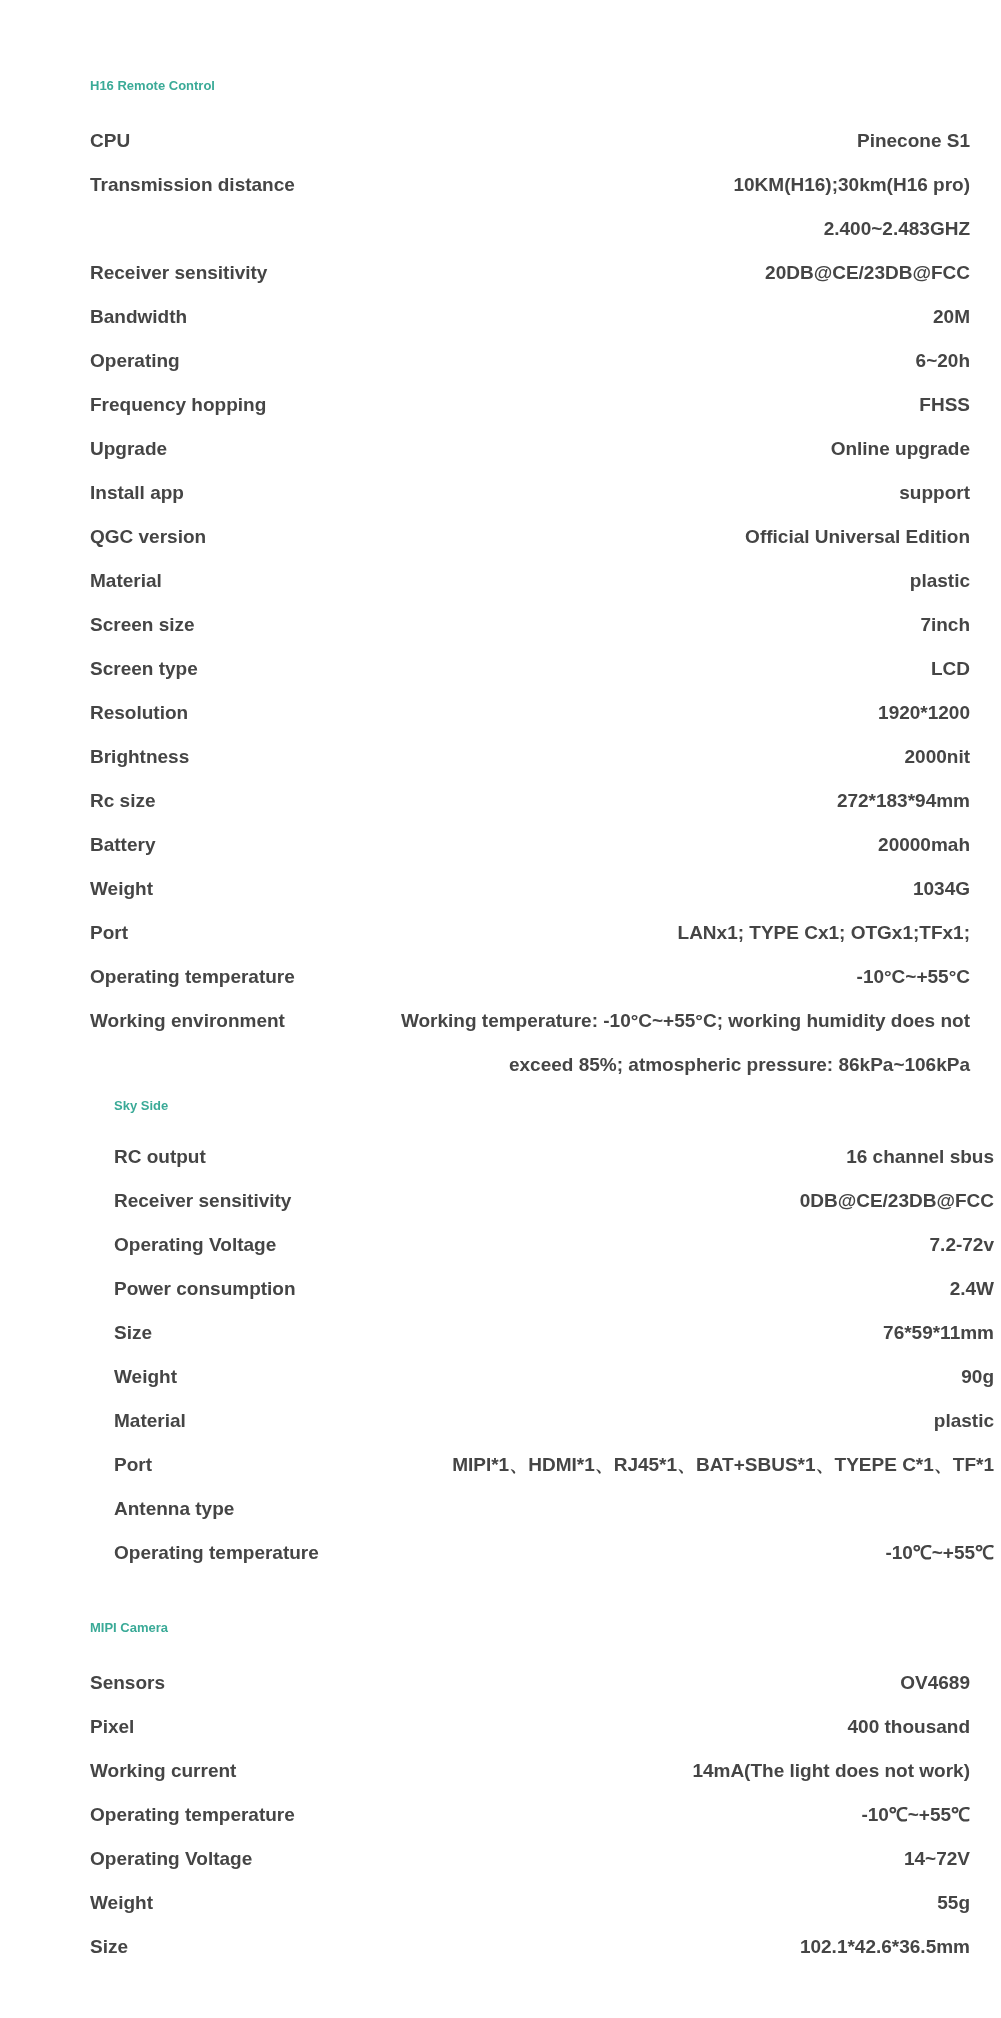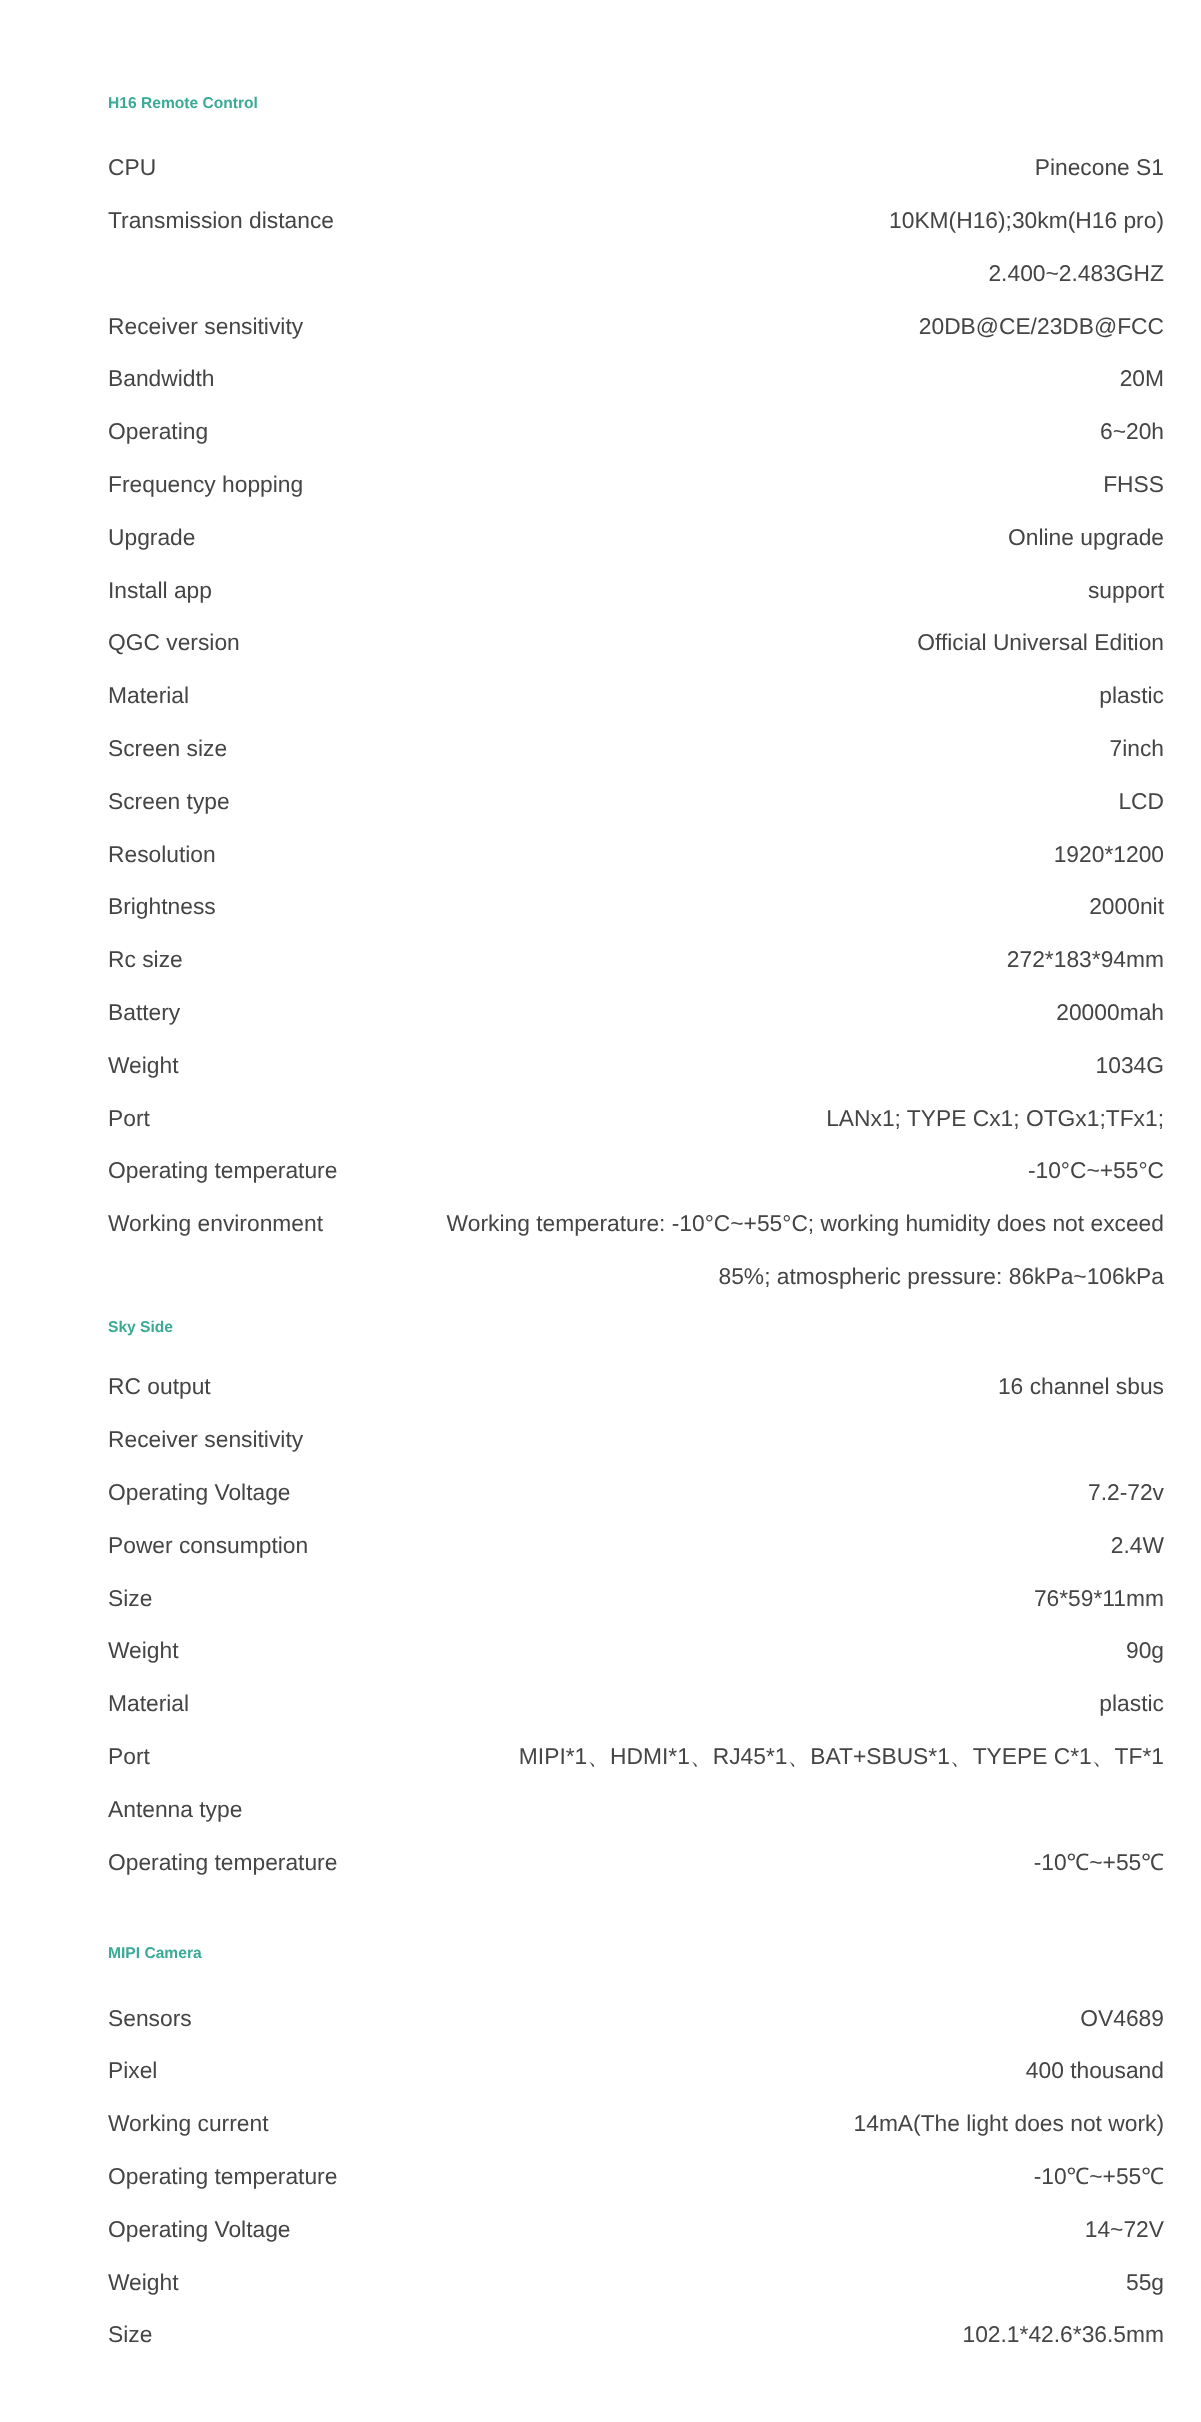--- a/index.html
+++ b/index.html
@@ -1,24 +1,24 @@
 <!DOCTYPE html>
 <html><head>
 <meta charset="utf-8">
 <style>
   html, body { margin: 0; padding: 0; background: #ffffff; }
   body { width: 1001px; height: 2018px; position: relative; font-family: "Liberation Sans", sans-serif; color: #444444; overflow: hidden; }
   .section { position: absolute; left: 90px; width: 880px; }
   .heading { color: #3aaa97; font-weight: bold; font-size: 13px; height: 30px; line-height: 30px; margin: 0; }
   .rows { margin-top: 18px; }
-  .row { display: flex; min-height: 44px; line-height: 44px; font-size: 19px; }
+  .row { display: flex; min-height: 44px; line-height: 44px; font-size: 19px; font-weight: bold; }
   .row .label { width: 269px; flex: none; color: #454545; }
   .row .value { flex: 1; color: #454545; white-space: pre-wrap; text-align: right; }
   #sec-h16 { top: 71px; }
-  #sec-sky { top: 1091px; }
+  #sec-sky { top: 1091px; margin-left: 24px; }
   #sec-sky .rows { margin-top: 14px; }
   #sec-mipi { top: 1613px; }
 </style>
 </head>
 <body>
 
 <div class="section" id="sec-h16">
   <h2 class="heading">H16 Remote Control</h2>
   <div class="rows">
       <div class="row">
@@ -109,20 +109,21 @@
 
 <div class="section" id="sec-sky">
   <h2 class="heading">Sky Side</h2>
   <div class="rows">
       <div class="row">
         <div class="label">RC output</div>
         <div class="value">16 channel sbus</div>
       </div>
       <div class="row">
         <div class="label">Receiver sensitivity</div>
+        <div class="value">0DB@CE/23DB@FCC</div>
       </div>
       <div class="row">
         <div class="label">Operating Voltage</div>
         <div class="value">7.2-72v</div>
       </div>
       <div class="row">
         <div class="label">Power consumption</div>
         <div class="value">2.4W</div>
       </div>
       <div class="row">

